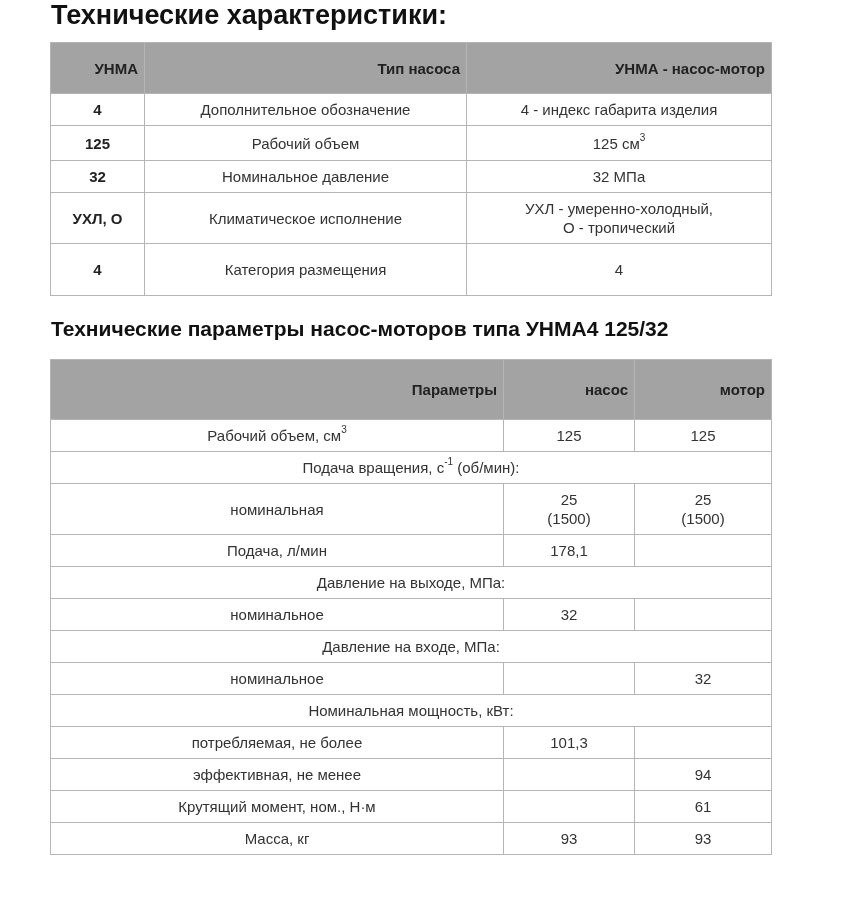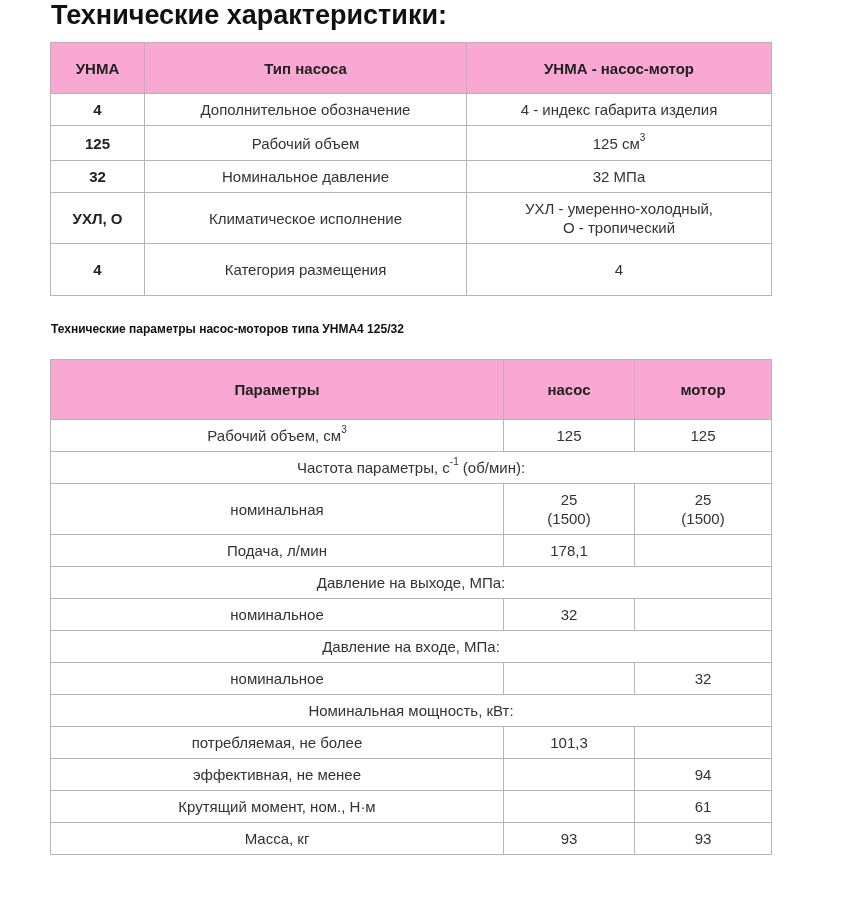--- a/index.html
+++ b/index.html
@@ -22,44 +22,45 @@
       font-size: 27px;
       font-weight: bold;
       color: #111111;
       margin: 0;
       line-height: 26px;
     }
     .h2 {
       position: absolute;
       left: 51px;
       top: 319px;
-      font-size: 12px;
+      font-size: 21px;
       font-weight: bold;
       color: #111111;
       margin: 0;
       line-height: 20px;
     }
     table {
       position: absolute;
       border-collapse: collapse;
       table-layout: fixed;
       font-size: 15px;
       color: #333333;
     }
     td, th {
       border: 1px solid #b5b5b5;
       text-align: center;
       vertical-align: middle;
       padding: 0 6px;
       line-height: 19px;
     }
     th {
-      background: #f9a8d4;
+      background: #a3a3a3;
       font-weight: bold;
       color: #222222;
+      text-align: right;
     }
     .t1 {
       left: 50px;
       top: 42px;
       width: 721px;
     }
     .t1 col.c1 { width: 94px; }
     .t1 col.c2 { width: 322px; }
     .t1 col.c3 { width: 305px; }
     .t1 .rh { height: 51px; }
@@ -140,21 +141,21 @@
     <th>Параметры</th>
     <th>насос</th>
     <th>мотор</th>
   </tr>
   <tr class="rn">
     <td><span>Рабочий объем, см</span><sup>3</sup></td>
     <td>125</td>
     <td>125</td>
   </tr>
   <tr class="rn">
-    <td colspan="3"><span>Частота параметры, с</span><sup>-1</sup><span> (об/мин):</span></td>
+    <td colspan="3"><span>Подача вращения, с</span><sup>-1</sup><span> (об/мин):</span></td>
   </tr>
   <tr class="rt">
     <td>номинальная</td>
     <td><span>25</span><br><span>(1500)</span></td>
     <td><span>25</span><br><span>(1500)</span></td>
   </tr>
   <tr class="rn">
     <td>Подача, л/мин</td>
     <td>178,1</td>
     <td></td>

